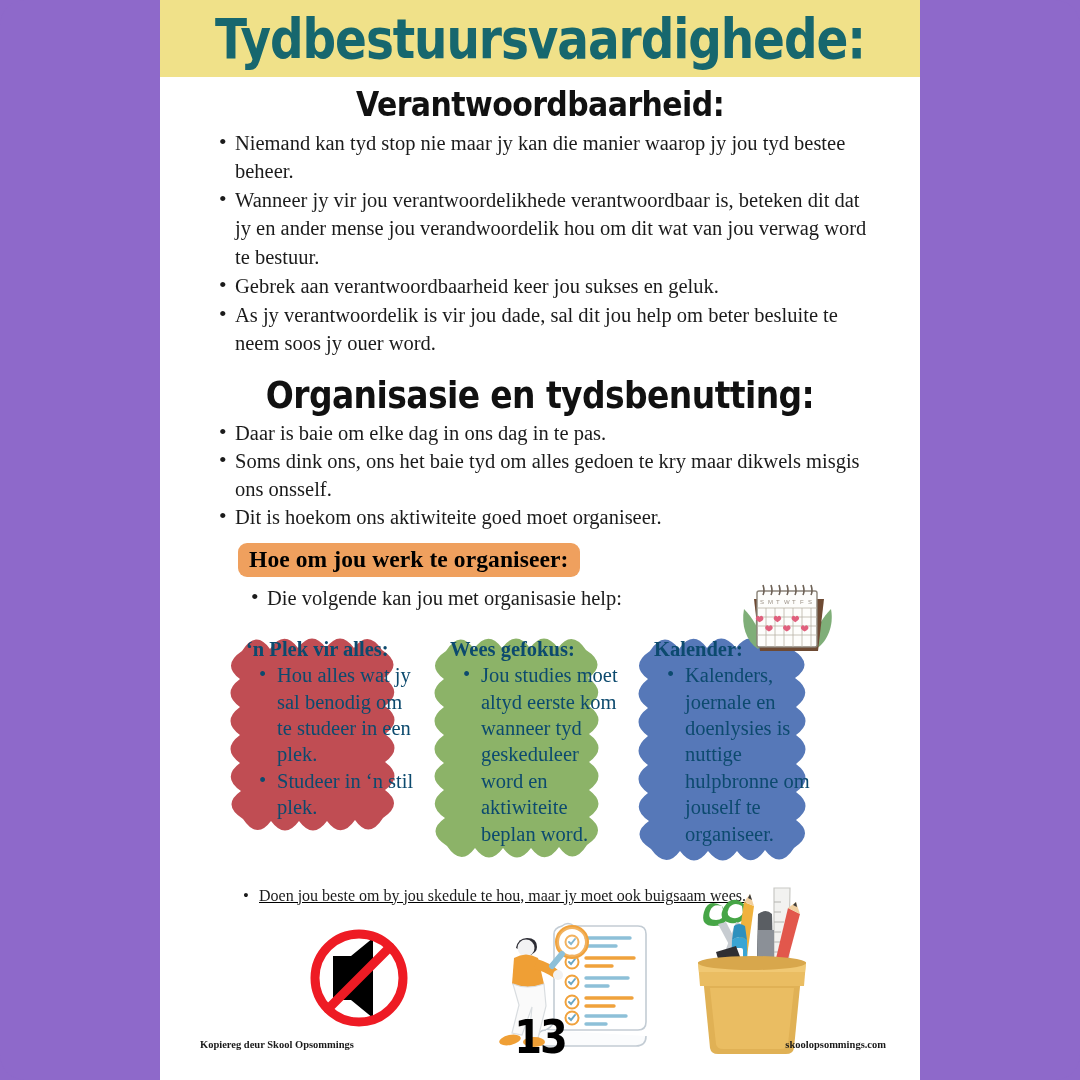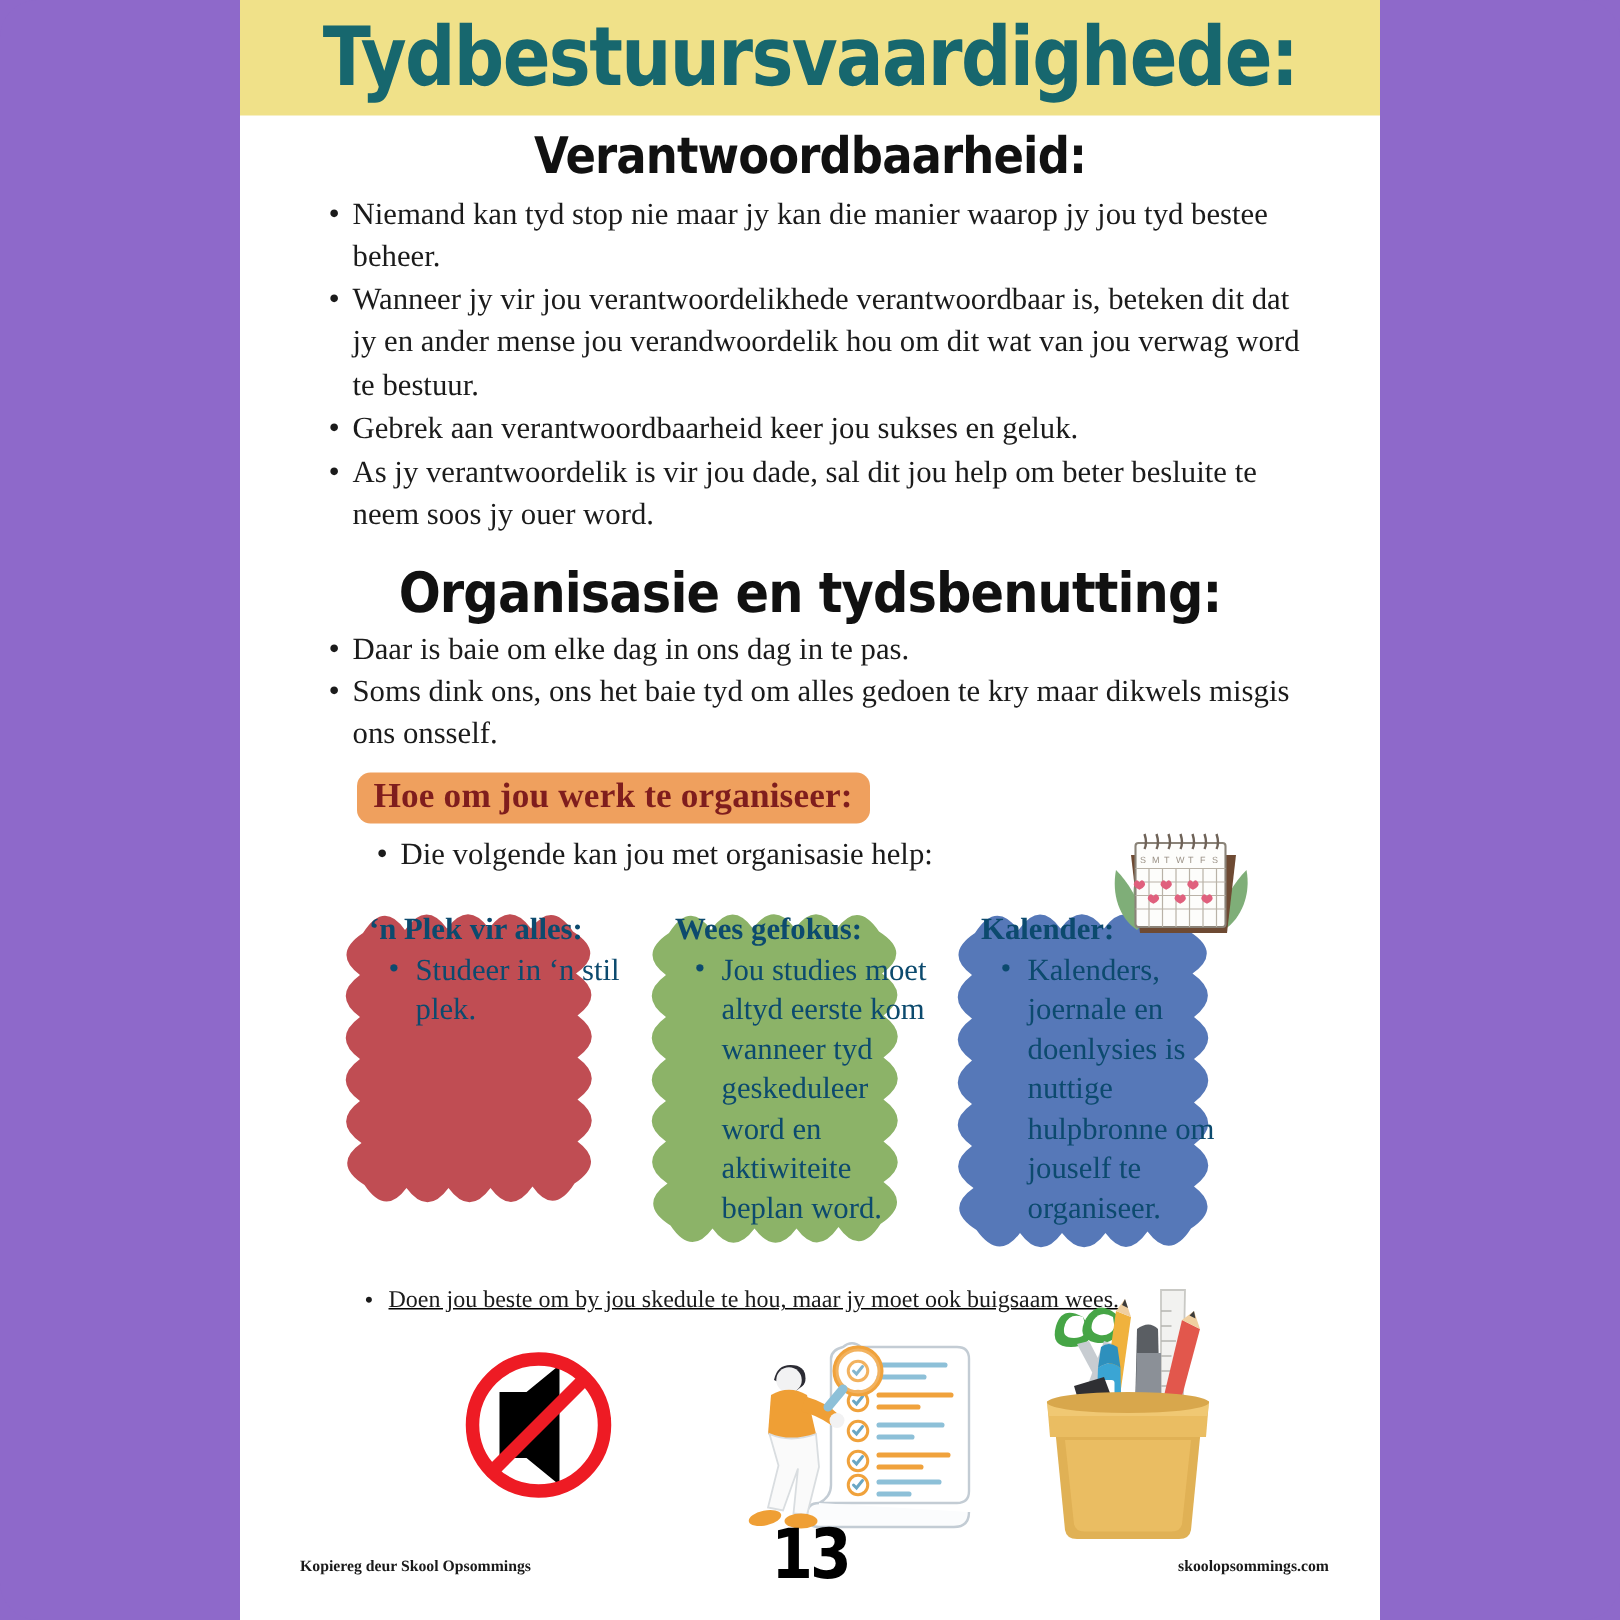--- a/index.html
+++ b/index.html
@@ -82,21 +82,21 @@
   
   #subheading-row { margin: 12px 0 0 78px; }
   #subheading-organise {
     display: inline-block;
     background: #efa05e;
     border-radius: 9px;
     padding: 3px 11px 4px 11px;
     font-family: "Liberation Serif", serif;
     font-weight: 700;
     font-size: 23.5px;
-    color: #7f1d1d;
+    color: #000000;
     letter-spacing: 0.1px;
   }
   #list-intro {
     margin: 7px 46px 0 88px;
     font-size: 20.5px;
     line-height: 1.37;
   }
 
   
   #cards-area {
@@ -215,20 +215,21 @@
       <li>Wanneer jy vir jou verantwoordelikhede verantwoordbaar is, beteken dit dat jy en ander mense jou verandwoordelik hou om dit wat van jou verwag word te bestuur.</li>
       <li>Gebrek aan verantwoordbaarheid keer jou sukses en geluk.</li>
       <li>As jy verantwoordelik is vir jou dade, sal dit jou help om beter besluite te neem soos jy ouer word.</li>
     </ul>
 
     <div class="section-heading" id="heading-organisation">Organisasie en tydsbenutting:</div>
 
     <ul class="bullets" id="list-organisation">
       <li>Daar is baie om elke dag in ons dag in te pas.</li>
       <li>Soms dink ons, ons het baie tyd om alles gedoen te kry maar dikwels misgis ons onsself.</li>
+      <li>Dit is hoekom ons aktiwiteite goed moet organiseer.</li>
     </ul>
 
     <div id="subheading-row">
       <span id="subheading-organise">Hoe om jou werk te organiseer:</span>
     </div>
 
     <ul class="bullets" id="list-intro">
       <li>Die volgende kan jou met organisasie help:</li>
     </ul>
 
@@ -299,20 +300,21 @@
         <svg class="blob-bg" viewBox="0 0 208 230" preserveAspectRatio="none">
           <path d="M14,30 q14,-22 28,-2 q14,-20 28,-1 q14,-19 28,0 q14,-19 28,0 q14,-19 28,2
                    q22,14 2,28 q20,14 1,28 q19,14 0,28 q19,14 0,28 q19,14 0,28 q19,14 -2,28
                    q-14,22 -28,2 q-14,20 -28,1 q-14,19 -28,0 q-14,19 -28,0 q-14,19 -28,-2
                    q-22,-14 -2,-28 q-20,-14 -1,-28 q-19,-14 0,-28 q-19,-14 0,-28 q-19,-14 0,-28
                    q-19,-14 2,-28 Z" fill="#c04d53"></path>
         </svg>
         <div class="blob-content">
           <div class="blob-title">‘n Plek vir alles:</div>
           <ul class="blob-list">
+            <li>Hou alles wat jy sal benodig om te studeer in een plek.</li>
             <li>Studeer in ‘n stil plek.</li>
           </ul>
         </div>
       </div>
 
       <div class="blob-card" id="card-focus">
         <svg class="blob-bg" viewBox="0 0 208 243" preserveAspectRatio="none">
           <path d="M14,30 q14,-22 28,-2 q14,-20 28,-1 q14,-19 28,0 q14,-19 28,0 q14,-19 28,2
                    q22,14 2,28 q20,14 1,28 q19,14 0,28 q19,14 0,28 q19,14 0,28 q19,14 0,27
                    q19,14 -2,28 q-14,22 -28,2 q-14,20 -28,1 q-14,19 -28,0 q-14,19 -28,0 q-14,19 -28,-2

